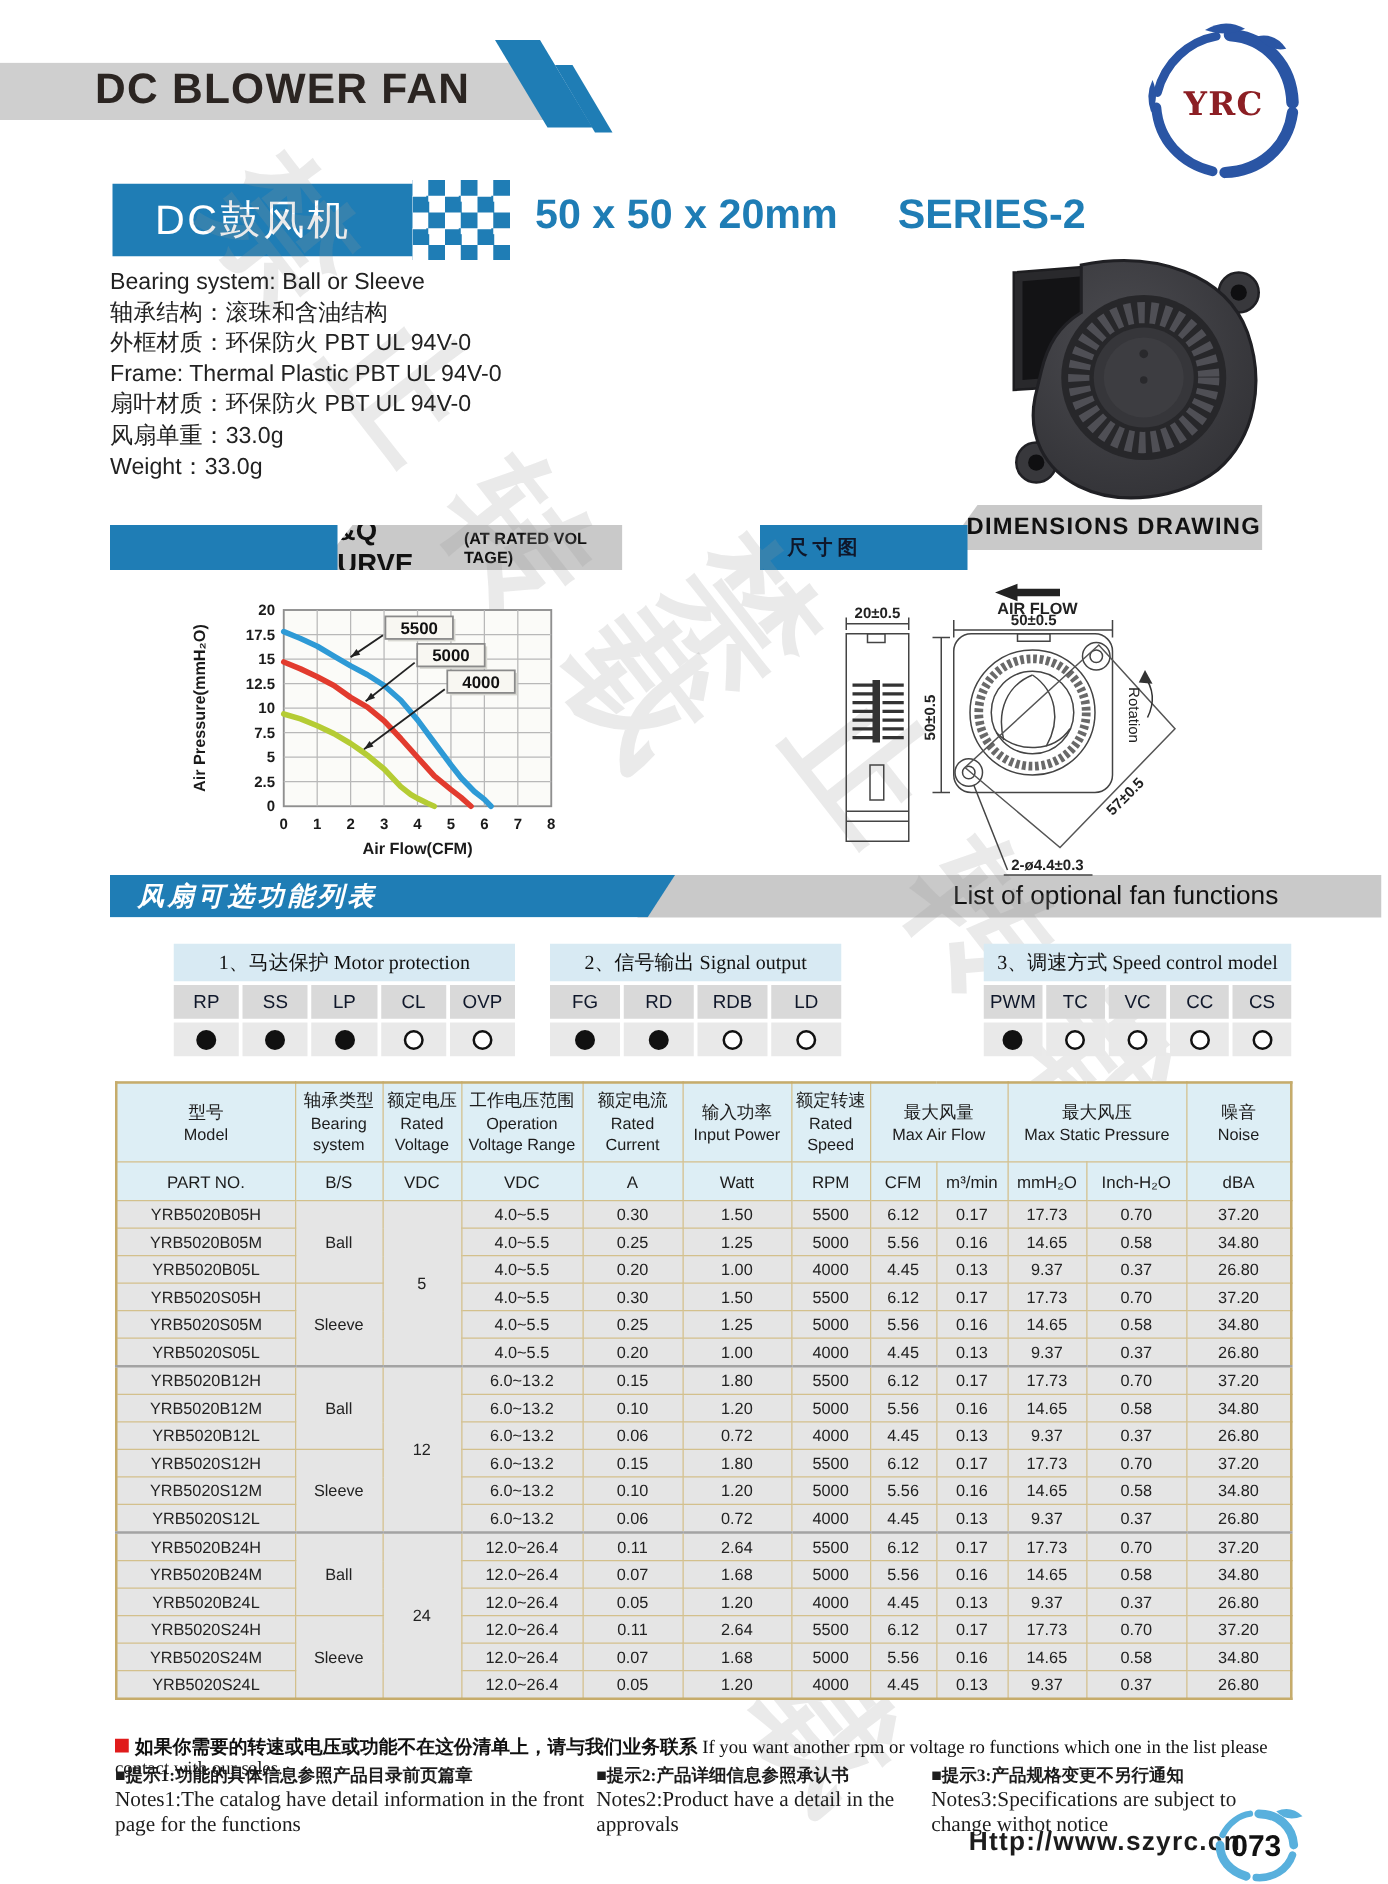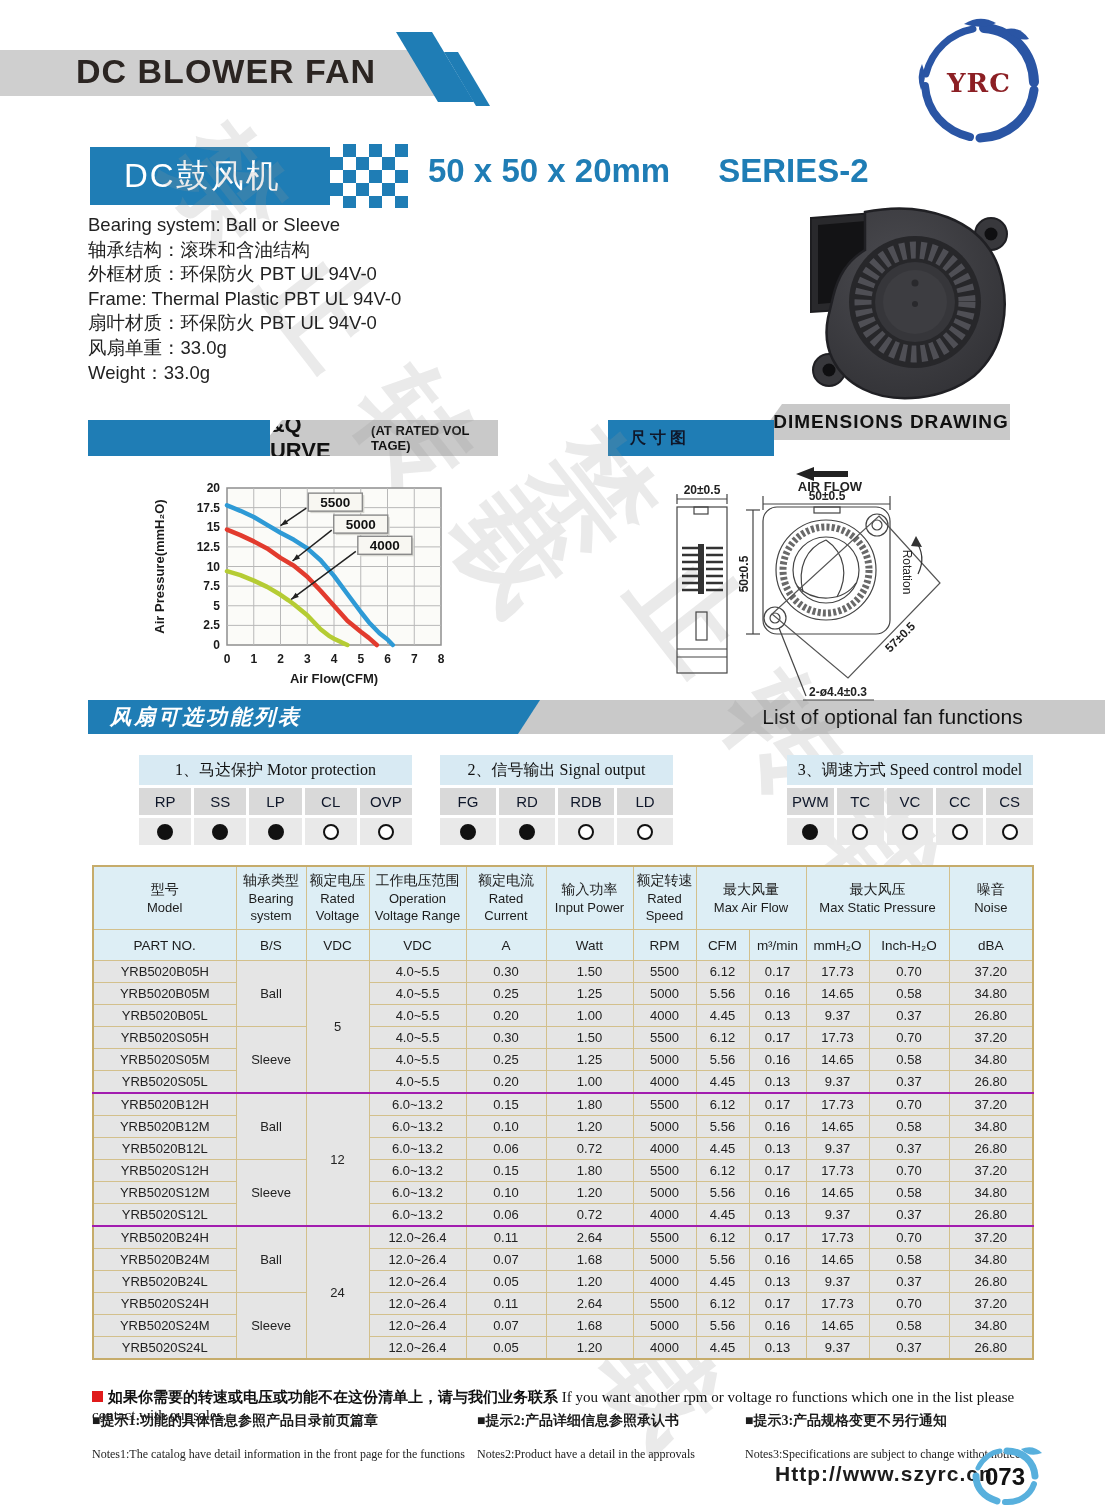--- a/index.html
+++ b/index.html
@@ -72,30 +72,30 @@
   
   #spec-table{position:absolute;left:92px;top:865px;width:940px;border-collapse:collapse;
               table-layout:fixed;background:#e5e5e5;border:2px solid #c6ac6b;z-index:6;}
   #spec-table th,#spec-table td{border:1px solid #d3c08c;text-align:center;padding:0;}
   #spec-table thead th{background:#ddeef5;font-weight:normal;}
   .h-cn{font-size:14px;}
   .h-en{font-size:13px;}
   .th-main{height:62px;vertical-align:middle;line-height:1.35;}
   .th-unit{height:30px;font-size:13.5px;}
   #spec-table tbody td{height:21px;font-size:13px;color:#222;}
-  #spec-table tr.gs td{border-top:2px solid #a21caf;}
+  #spec-table tr.gs td{border-top:2px solid #a3a3a3;}
 
   
   .notice{position:absolute;left:92px;top:1388px;width:930px;font-family:"Liberation Serif",serif;
           font-size:15px;color:#111;z-index:6;}
   .red-sq{display:inline-block;width:11px;height:11px;background:#e01b1b;margin-right:5px;}
   .notice-cn{font-weight:bold;}
   .note-col{position:absolute;top:1412px;z-index:6;}
   .note-cn{font-size:14px;font-weight:bold;font-family:"Liberation Serif",serif;}
-  .note-en{font-size:12px;font-family:"Liberation Serif",serif;margin-top:17px;}
+  .note-en{font-size:17px;font-family:"Liberation Serif",serif;margin-top:0;}
   .website{position:absolute;left:775px;top:1462px;font-size:21px;font-weight:bold;letter-spacing:1px;z-index:6;}
   .badge{position:absolute;left:963px;top:1446px;z-index:6;}
 </style>
 </head>
 <body>
 
 <div id="page">
 
   <div class="wm" style="left:250px;top:95px;">禁止转载</div>
   <div class="wm" style="left:620px;top:400px;">禁止转载</div>

